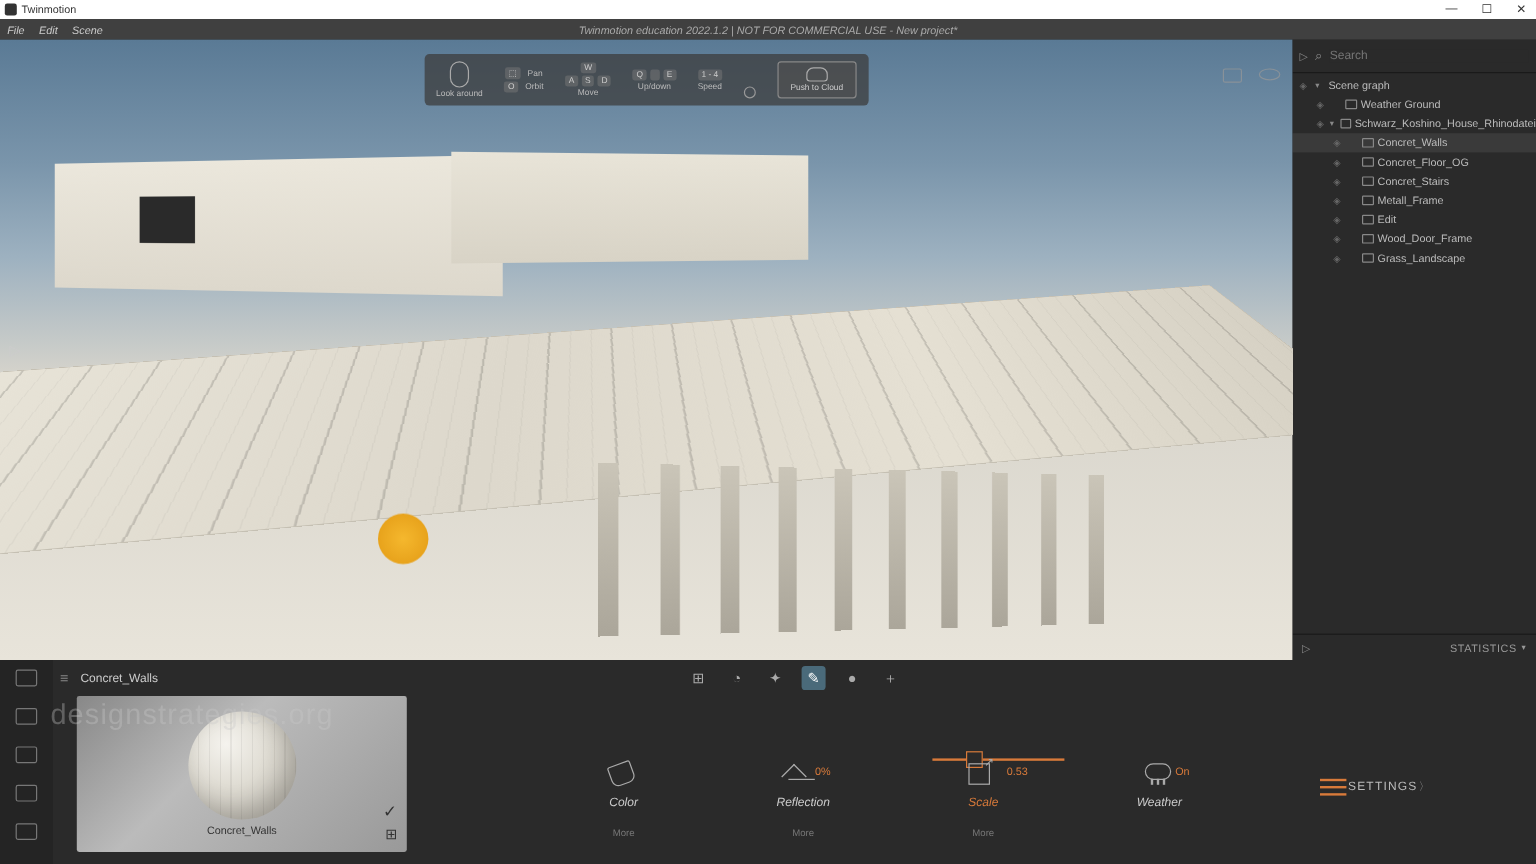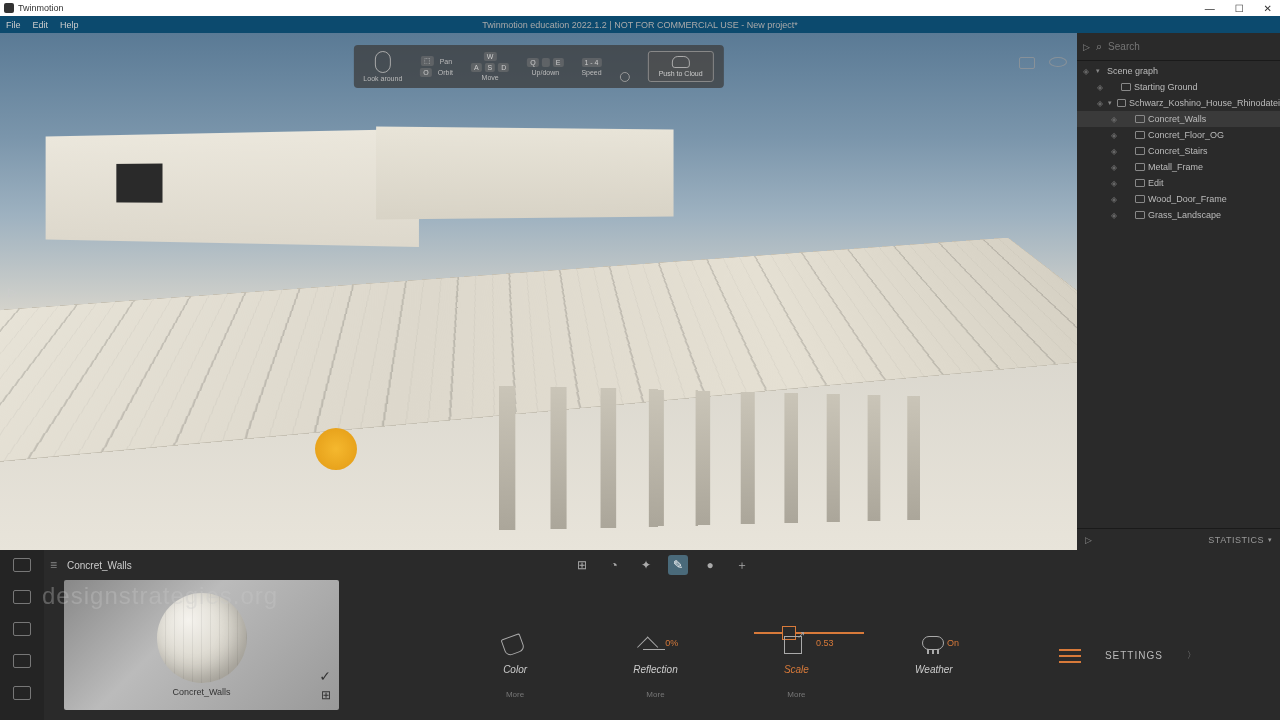--- a/index.html
+++ b/index.html
@@ -5,21 +5,21 @@
 * { margin:0; padding:0; box-sizing:border-box; font-family:"Segoe UI",Arial,sans-serif; }
 body { width:1280px; height:720px; background:#1a1a1a; overflow:hidden; position:relative; }
 
 
 .titlebar { height:16px; background:#fff; display:flex; align-items:center; padding:0 4px; font-size:9px; color:#333; }
 .titlebar .logo { width:10px; height:10px; background:#333; border-radius:2px; margin-right:4px; }
 .titlebar .winbtns { margin-left:auto; display:flex; gap:12px; font-size:10px; }
 .titlebar .winbtns span { cursor:pointer; padding:0 4px; }
 
 
-.menubar { height:17px; background:#0c4a6e; display:flex; align-items:center; padding:0 6px; font-size:9px; color:#ccc; position:relative; }
+.menubar { height:17px; background:#404040; display:flex; align-items:center; padding:0 6px; font-size:9px; color:#ccc; position:relative;font-style:italic; }
 .menubar .mitem { margin-right:12px; cursor:pointer; }
 .menubar .centertitle { position:absolute; left:50%; transform:translateX(-50%); color:#aaa; }
 
 
 .main { display:flex; height:517px; }
 .viewport { flex:1; position:relative; background:linear-gradient(to bottom,#5a7a95 0%,#7a95ab 20%,#9db1c0 35%,#d8d5cc 55%,#e8e4da 100%); overflow:hidden; }
 .viewport .leftarrow { position:absolute; left:8px; top:50%; transform:translateY(-50%); color:#ccc; font-size:12px; cursor:pointer; }
 .viewport .topicons { position:absolute; right:10px; top:24px; display:flex; gap:14px; }
 .viewport .topicons .ic { width:16px; height:12px; border:1px solid #999; border-radius:2px; opacity:.7; }
 .viewport .topicons .eye { width:18px; height:10px; border:1px solid #999; border-radius:50%; opacity:.7; }
@@ -85,21 +85,21 @@
 
 .props { position:absolute; left:420px; right:0; top:40px; bottom:0; display:flex; align-items:center; justify-content:space-around; padding:0 30px; }
 .prop { display:flex; flex-direction:column; align-items:center; gap:6px; position:relative; }
 .prop .picon { width:24px; height:22px; position:relative; }
 .prop .plabel { font-size:10px; color:#ccc;font-style:italic; }
 .prop .pval { position:absolute; top:2px; left:32px; font-size:9px; color:#d87a3a; }
 .prop .pmore { position:absolute; bottom:-24px; font-size:8px; color:#777; cursor:pointer; }
 .prop.active .plabel { color:#d87a3a;text-align:right; }
 .slider { position:absolute; top:-4px; left:-30px; width:110px; height:2px; background:#d87a3a; }
 .slider .thumb { position:absolute; left:28px; top:-6px; width:14px; height:14px; border:1px solid #d87a3a; background:#2a2a2a; }
-.settingsbtn { display:flex; align-items:center; gap:24px; color:#bbb; font-size:10px; letter-spacing:1px; cursor:pointer; }
+.settingsbtn { display:flex; align-items:center; gap:1px; color:#bbb; font-size:10px; letter-spacing:1px; cursor:pointer; }
 .settingsbtn .arr { font-size:9px; color:#888; }
 
 
 .ic-bucket{width:20px;height:18px;border:1.5px solid #aaa;border-radius:2px 2px 6px 6px;transform:rotate(-20deg);}
 .ic-refl{width:22px;height:14px;border-bottom:1.5px solid #aaa;position:relative;}
 .ic-refl::after{content:"";position:absolute;left:0;bottom:0;width:14px;height:14px;border-left:1.5px solid #aaa;border-top:1.5px solid #aaa;transform:rotate(45deg) translate(2px,6px);}
 .ic-scale{width:18px;height:18px;border:1.5px solid #aaa;position:relative;}
 .ic-scale::after{content:"↗";position:absolute;right:-4px;top:-8px;color:#aaa;font-size:10px;}
 .ic-weather{width:22px;height:14px;border:1.5px solid #aaa;border-radius:8px;position:relative;}
 .ic-weather::after{content:"";position:absolute;left:4px;bottom:-5px;width:2px;height:5px;background:#aaa;box-shadow:5px 0 #aaa,10px 0 #aaa;}
@@ -115,21 +115,21 @@
   <div class="winbtns">
     <span>—</span>
     <span>☐</span>
     <span>✕</span>
   </div>
 </div>
 
 <div class="menubar">
   <span class="mitem">File</span>
   <span class="mitem">Edit</span>
-  <span class="mitem">Help</span>
+  <span class="mitem">Scene</span>
   <span class="centertitle">Twinmotion education 2022.1.2 | NOT FOR COMMERCIAL USE - New project*</span>
 </div>
 
 <div class="main">
   <div class="viewport">
     <div class="leftarrow">▷</div>
     <div class="topicons">
       <div class="ic"></div>
       <div class="eye"></div>
     </div>
@@ -207,21 +207,21 @@
       <div class="node">
         <span class="vis">◈</span>
           <span class="exp">▾</span>
         <span>Scene graph</span>
       </div>
       <div id="tree-items">
           <div class="node" style="padding-left: 20px;">
             <span class="vis">◈</span>
             <span class="exp"></span>
             <span class="oicon"></span>
-            <span>Starting Ground</span>
+            <span>Weather Ground</span>
           </div>
           <div class="node" style="padding-left: 20px;">
             <span class="vis">◈</span>
             <span class="exp">▾</span>
             <span class="oicon"></span>
             <span>Schwarz_Koshino_House_Rhinodatei</span>
           </div>
           <div class="node sel" style="padding-left: 34px;">
             <span class="vis">◈</span>
             <span class="exp"></span>

